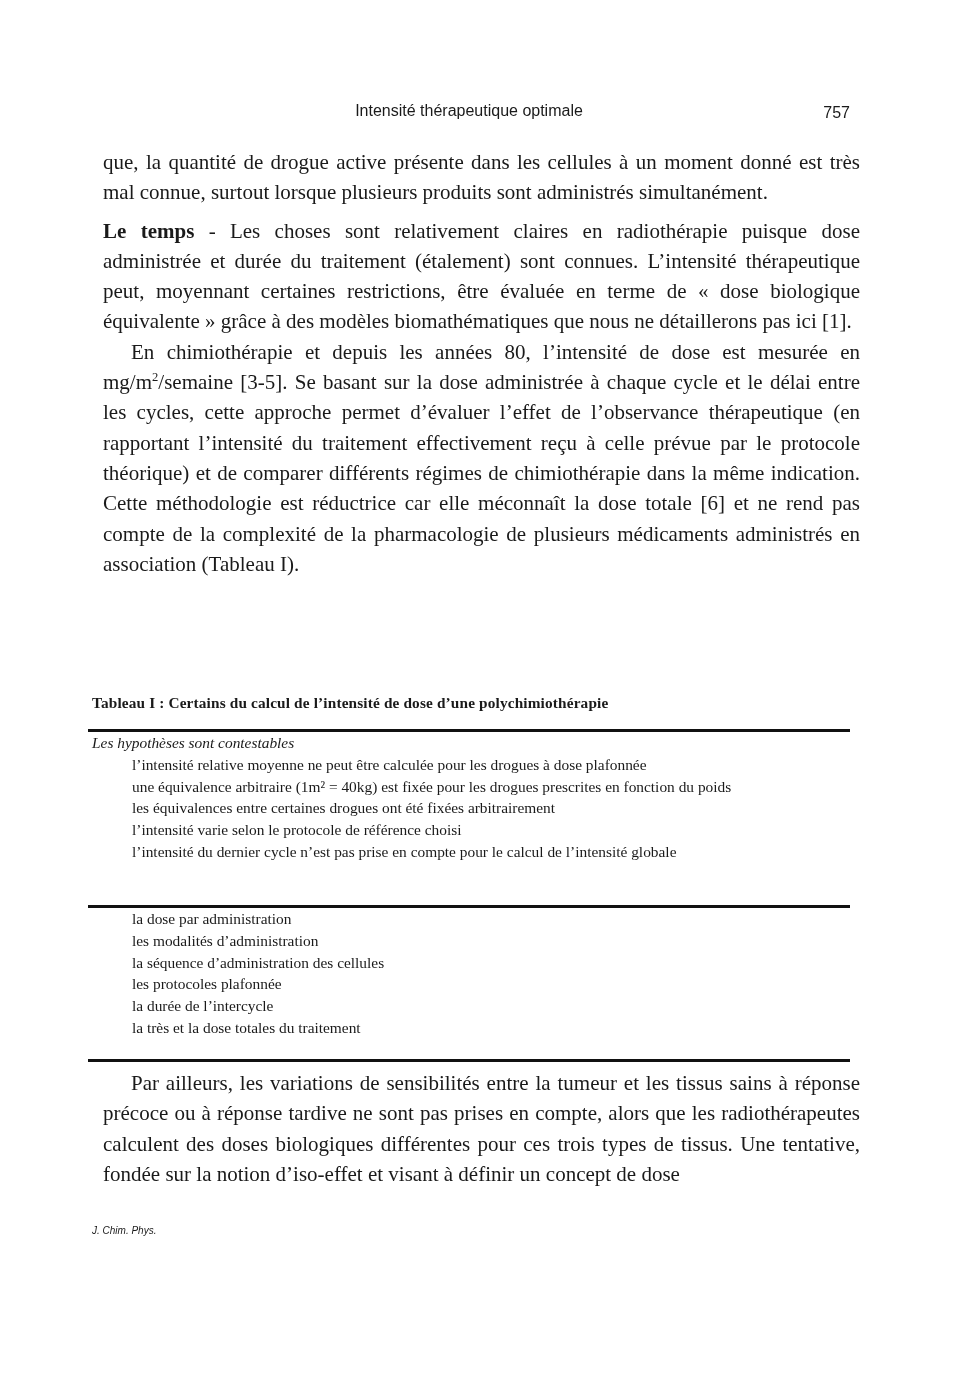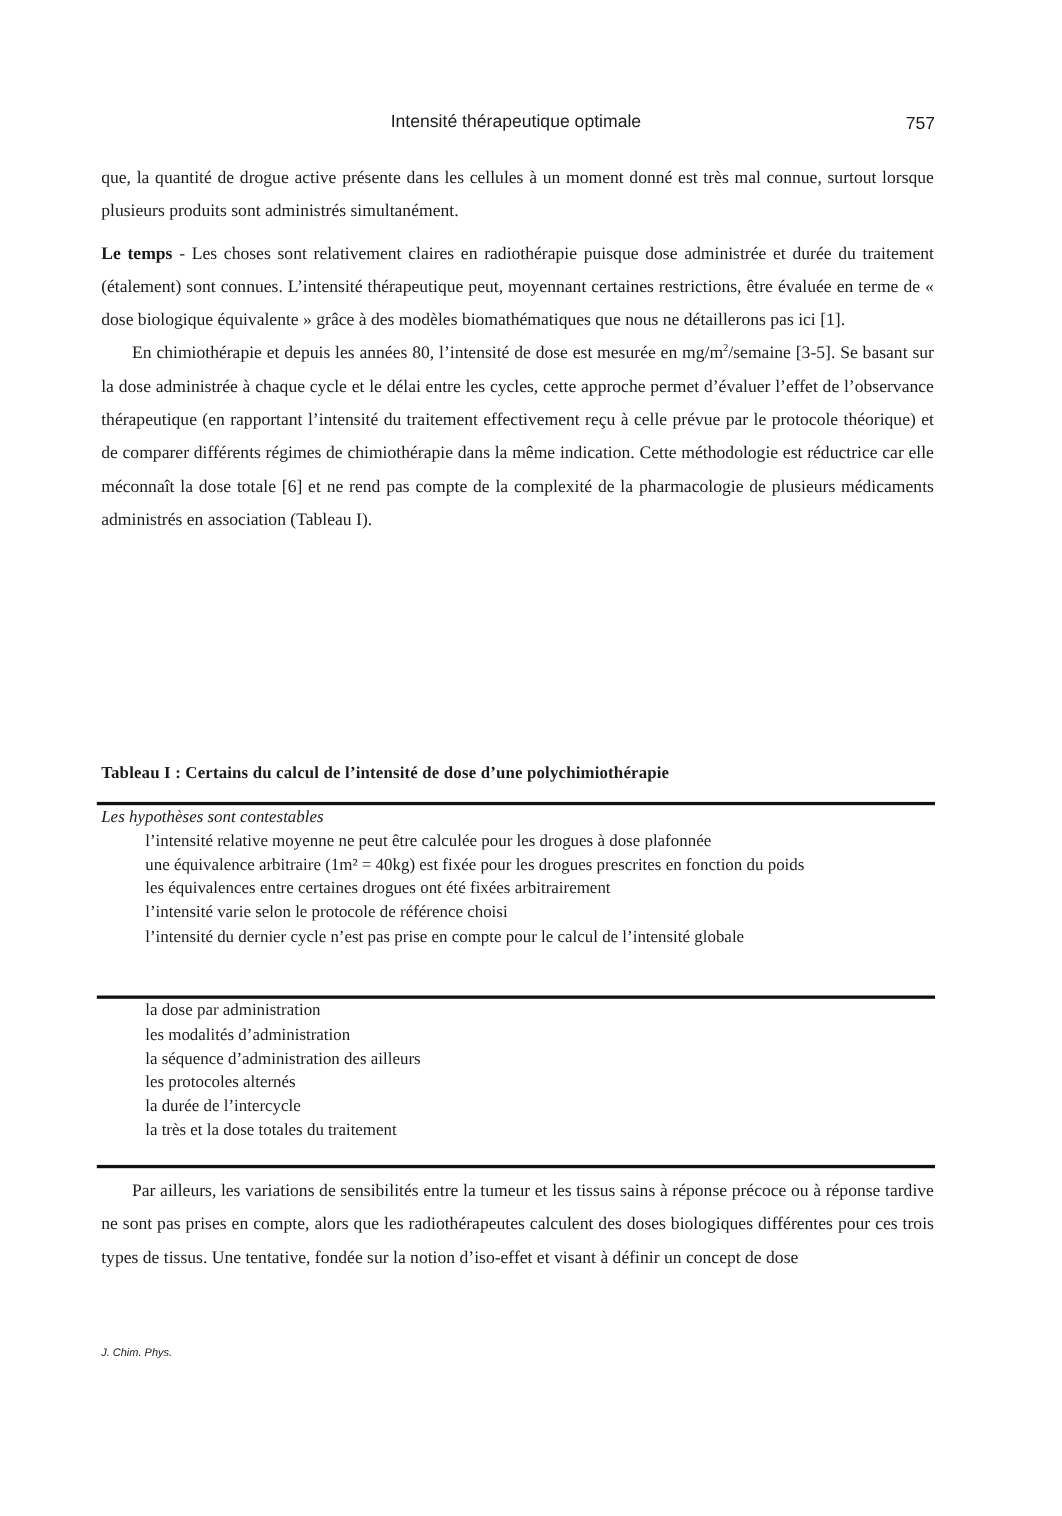--- a/index.html
+++ b/index.html
@@ -1,21 +1,21 @@
 <!DOCTYPE html>
 <html><head>
 <meta charset="utf-8">
 <style>
   html, body { margin:0; padding:0; background:#ffffff; }
   body { width:965px; height:1378px; position:relative; overflow:hidden; color:#1a1a1a; }
   .page { position:absolute; left:0; top:0; width:820px; height:1378px;text-decoration:underline; }
   .running-head { position:absolute; top:102px; left:88px; width:762px; height:24px; font-family:"Liberation Sans", sans-serif; font-size:16px; }
   .running-title { position:absolute; left:0; right:0; text-align:center; top:0; }
   .page-number { position:absolute; right:0; top:2px; font-size:16px; }
-  .body-text { position:absolute; left:92px; width:757px; font-family:"Liberation Serif", serif; font-size:16px; line-height:30.3px; text-align:justify; }
+  .body-text { position:absolute; left:103px; width:757px; font-family:"Liberation Serif", serif; font-size:21px; line-height:30.3px; text-align:justify; }
   .body-text p { margin:0; }
   .indent { text-indent:28px; }
   .bold { font-weight:bold;margin-top:36px; }
   .caption { position:absolute; left:92px; top:694px; font-family:"Liberation Serif", serif; font-weight:bold; font-size:15.3px; letter-spacing:0.15px; }
   .rule { position:absolute; left:88px; width:762px; background:#111; height:3px; }
   .table-block { position:absolute; left:92px; width:758px; font-family:"Liberation Serif", serif; font-size:15.4px; line-height:21.8px; }
   .table-block .section-head { font-style:italic; }
   .table-block .item { padding-left:40px; text-align:justify; }
   .footer { position:absolute; left:92px; top:1225px; font-family:"Liberation Sans", sans-serif; font-style:italic; font-size:10px; }
   sup { font-size:0.6em; line-height:0; vertical-align:0.6em; }
@@ -47,22 +47,22 @@
     <div class="item">les équivalences entre certaines drogues ont été fixées arbitrairement</div>
     <div class="item">l’intensité varie selon le protocole de référence choisi</div>
     <div class="item">l’intensité du dernier cycle n’est pas prise en compte pour le calcul de l’intensité globale</div>
   </div>
 
   <div class="rule" style="top:905px;"></div>
 
   <div class="table-block" style="top:908px;">
     <div class="item">la dose par administration</div>
     <div class="item">les modalités d’administration</div>
-    <div class="item">la séquence d’administration des ailleurs</div>
-    <div class="item">les protocoles alternés</div>
+    <div class="item">la séquence d’administration des cellules</div>
+    <div class="item">les protocoles plafonnée</div>
     <div class="item">la durée de l’intercycle</div>
     <div class="item">la très et la dose totales du traitement</div>
   </div>
 
   <div class="rule" style="top:1059px;"></div>
 
   <div class="body-text" style="top:1068px;">
     <p class="indent">Par ailleurs, les variations de sensibilités entre la tumeur et les tissus sains à réponse précoce ou à réponse tardive ne sont pas prises en compte, alors que les radiothérapeutes calculent des doses biologiques différentes pour ces trois types de tissus. Une tentative, fondée sur la notion d’iso-effet et visant à définir un concept de dose</p>
   </div>
 

